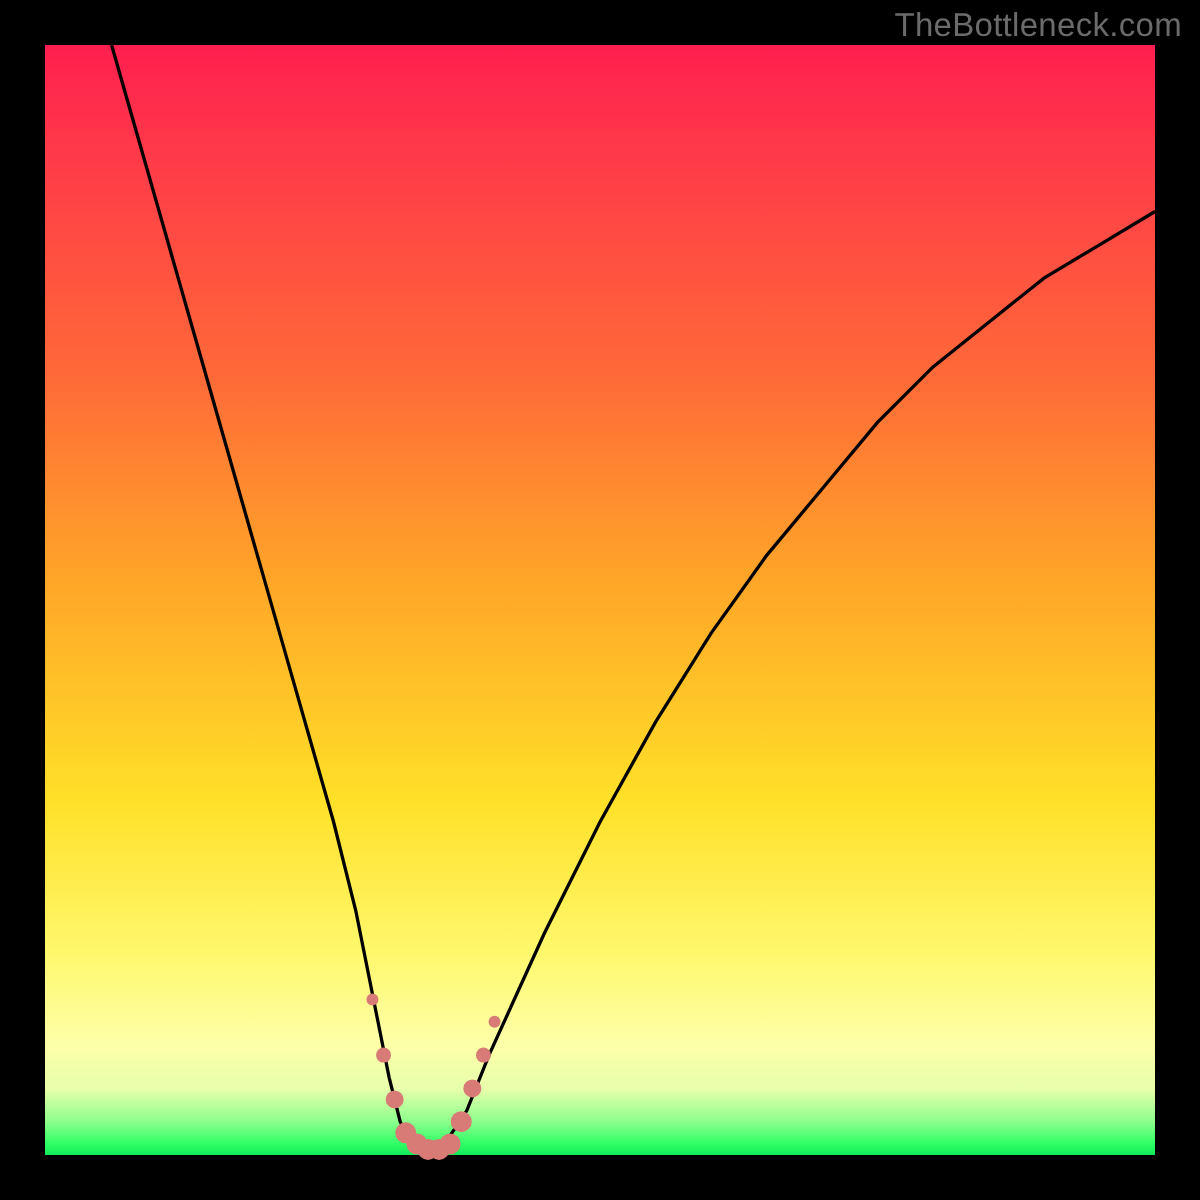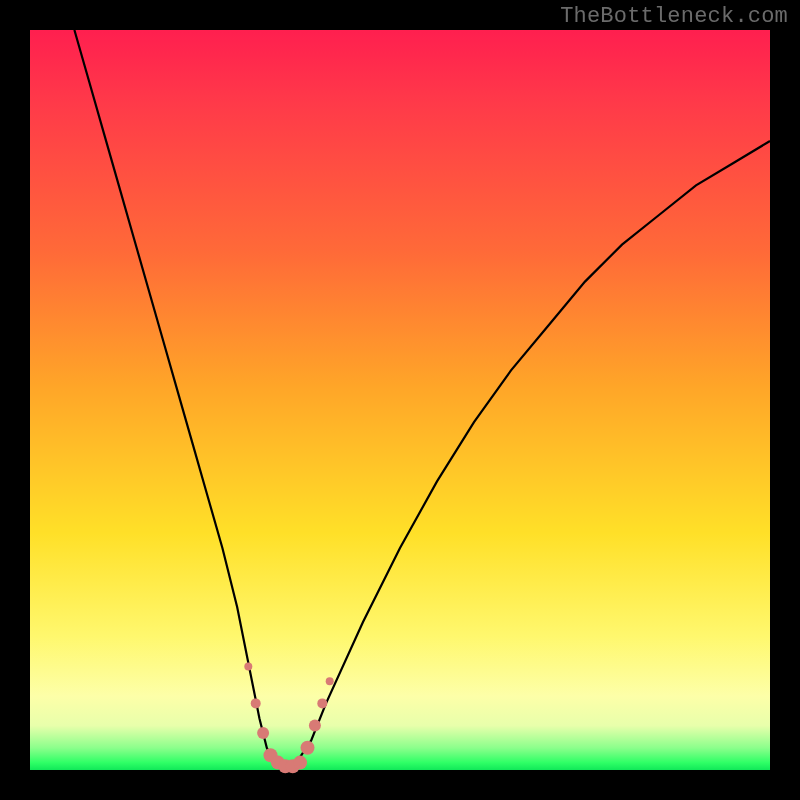--- a/index.html
+++ b/index.html
@@ -11,21 +11,20 @@
     overflow: hidden;
     font-family: Arial, Helvetica, sans-serif;
   }
   .frame {
     position: absolute;
     left: 0;
     top: 0;
     width: 800px;
     height: 800px;
     background: #000;
-    font-family: Liberation Mono, monospace;
   }
   .plot-area {
     position: absolute;
     left: 30px;
     top: 30px;
     width: 740px;
     height: 740px;
     
     background: linear-gradient(
       to bottom,

